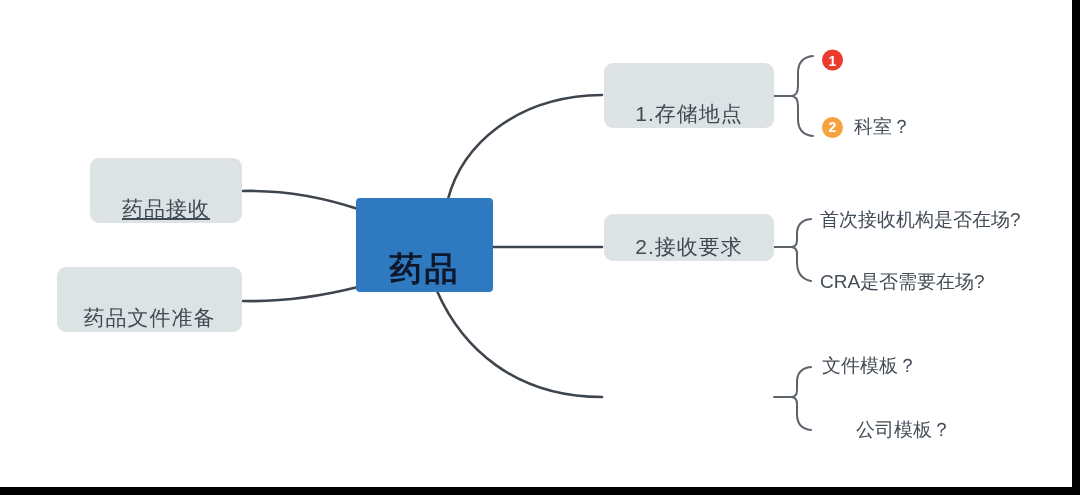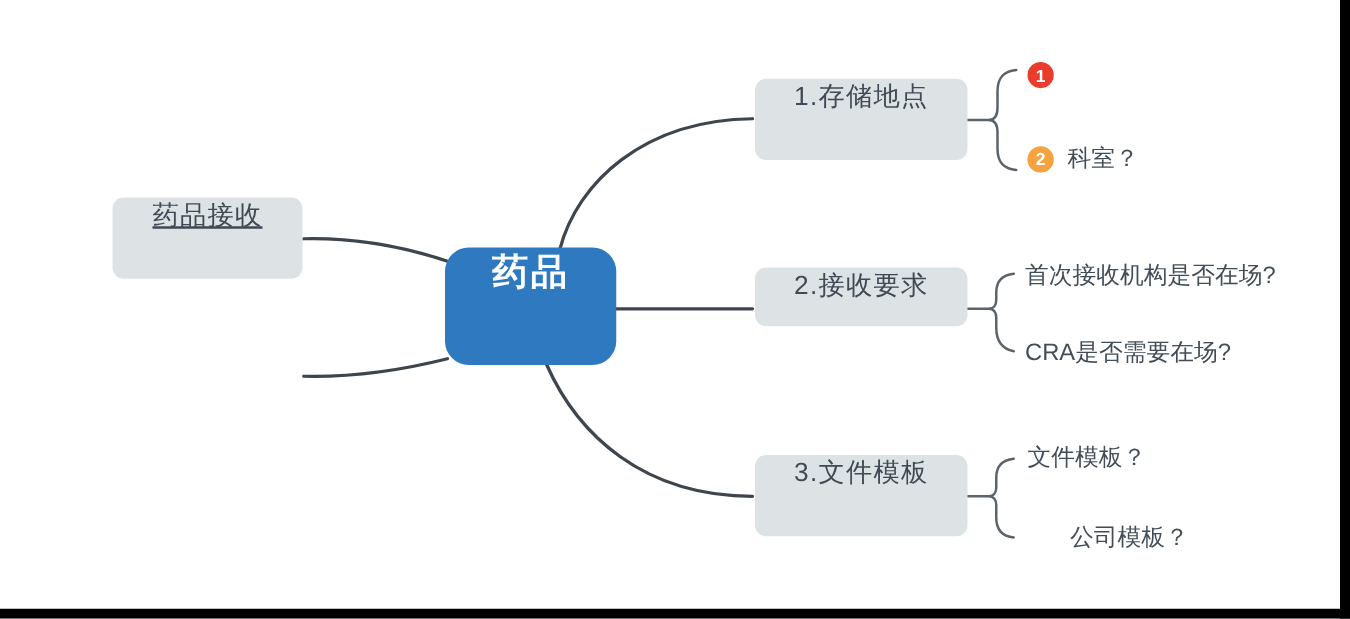--- a/index.html
+++ b/index.html
@@ -12,28 +12,28 @@
     position:absolute; left:0; right:0; bottom:0; height:8px; background:#000;
   }
   .edge-bar-right {
     position:absolute; top:0; bottom:0; right:0; width:8px; background:#000;
   }
   svg.wires { position:absolute; left:0; top:0; width:1080px; height:495px; }
   .connector { fill:none; stroke:#3e454d; stroke-width:2.6; stroke-linecap:round; }
   .brace { fill:none; stroke:#5c636b; stroke-width:2; stroke-linecap:round; }
 
   .node {
-    position:absolute; display:flex; align-items:flex-start; justify-content:center;
+    position:absolute; display:flex; align-items:flex-end; justify-content:center;
     background:#dde2e4; border-radius:9px;
     color:#3f4a54; font-size:21px; letter-spacing:1px;
     box-sizing:border-box; cursor:default; white-space:nowrap;
   }
   .root-node {
-    background:#2e79bf; color:#ffffff;
-    font-size:29px; font-weight:bold; border-radius:19px; letter-spacing:2px;
+    background:#2e79bf; color:#0f172a;
+    font-size:33px; font-weight:bold; border-radius:4px; letter-spacing:2px;
   }
   .sub-item {
     position:absolute; display:flex; align-items:center; gap:11px;
     transform:translateY(-50%);
     font-size:19px; color:#434d57; white-space:nowrap;
   }
   .badge {
     width:21px; height:21px; border-radius:50%;
     display:flex; align-items:center; justify-content:center;
     color:#ffffff; font-size:14px; font-weight:bold; flex:0 0 auto;
@@ -63,29 +63,29 @@
     <path class="brace" d="M 811 367 C 801 368, 797 374, 797 382 L 797 390 C 797 394, 795 397, 791 397 C 795 397, 797 400, 797 404 L 797 414 C 797 423, 801 429, 811 430"></path>
   </svg>
 
   <div class="node root-node" style="left:356px; top:198px; width:137px; height:94px;">
     <span>药品</span>
   </div>
 
   <div class="node" style="left:90px; top:158px; width:152px; height:65px;text-decoration:underline;">
     <span>药品接收</span>
   </div>
+  <div class="node" style="left:57px; top:267px; width:185px; height:65px;">
+    <span>药品文件准备</span>
+  </div>
 
   <div class="node" style="left:604px; top:63px; width:170px; height:65px;">
     <span>1.存储地点</span>
   </div>
   <div class="node" style="left:604px; top:214px; width:170px; height:47px;">
     <span>2.接收要求</span>
-  </div>
-  <div class="node" style="left:604px; top:364px; width:170px; height:65px;">
-    <span>3.文件模板</span>
   </div>
 
   <div class="sub-item" style="left:822px; top:60px;">
     <span class="badge" style="background: rgb(234, 59, 45);">1</span>
   </div>
   <div class="sub-item" style="left:822px; top:127px;">
     <span class="badge" style="background: rgb(246, 162, 62);">2</span>
     <span>科室？</span>
   </div>
 

